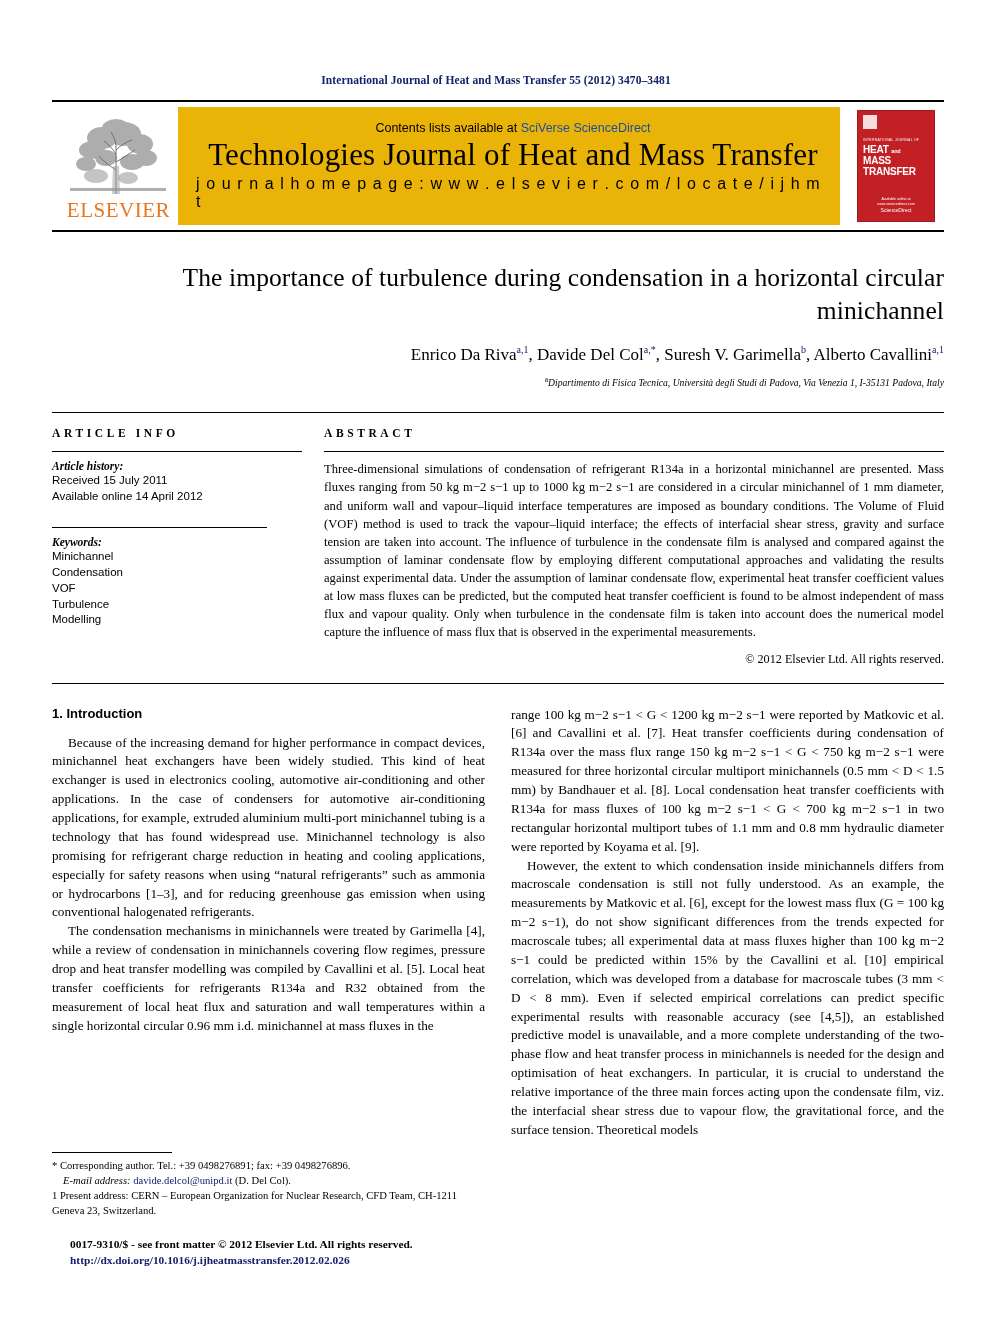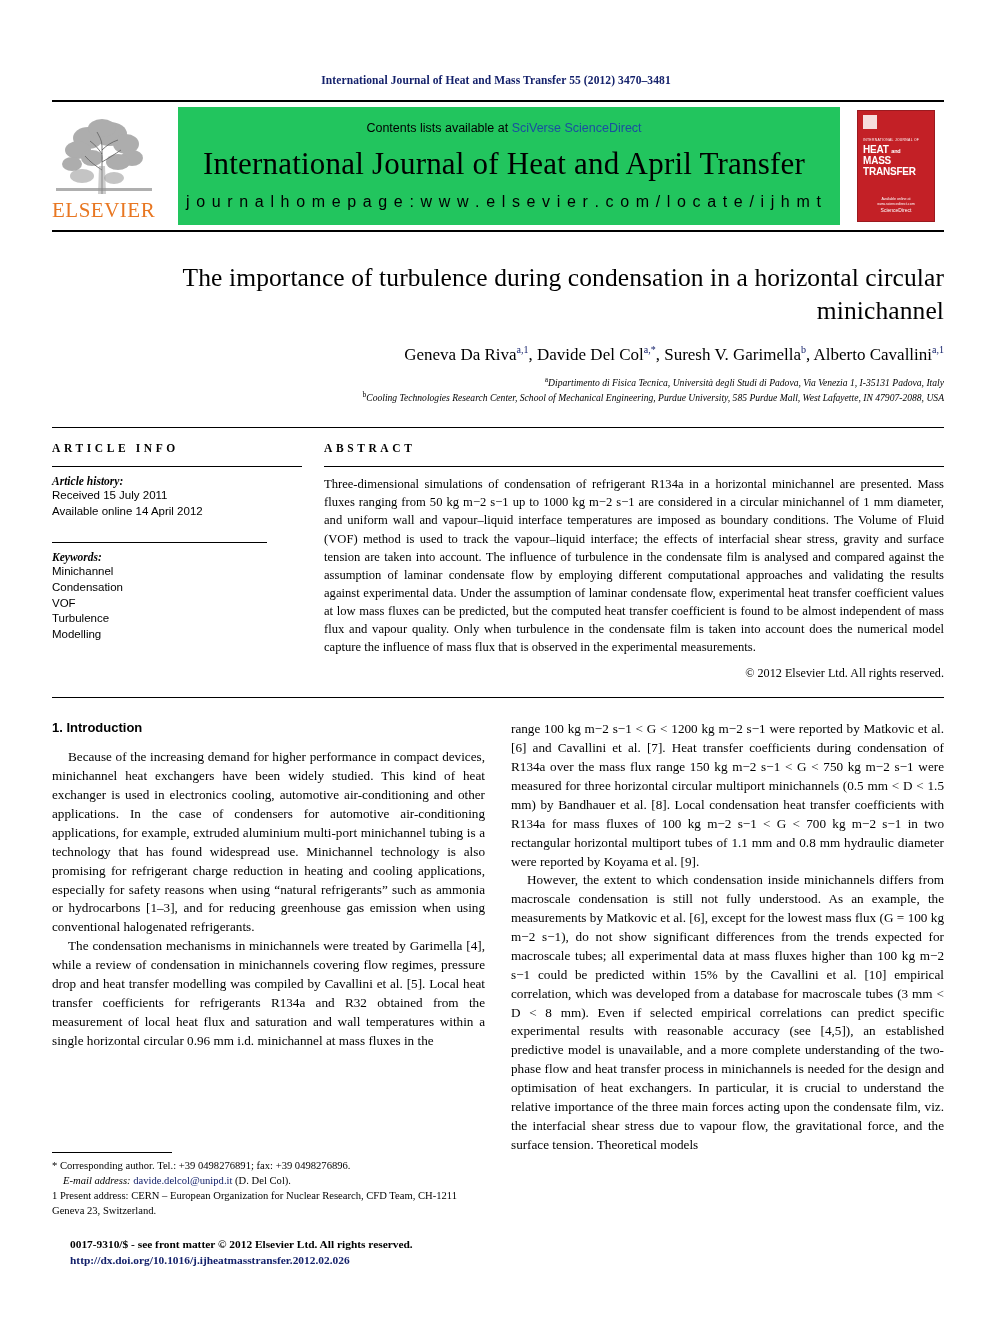--- a/index.html
+++ b/index.html
@@ -50,21 +50,21 @@
     width: 100%;
     align-items: stretch;
     padding: 5px 0 5px 0;
     box-sizing: border-box;
   }
   .elsevier-logo {
     width: 118px;
     flex: 0 0 118px;
     display: flex;
     flex-direction: column;
-    align-items: flex-start;
+    align-items: flex-end;
     justify-content: flex-start;
     padding-top: 3px;
     box-sizing: border-box;
   }
   .tree-box {
     width: 104px;
     height: 88px;
     position: relative;
     overflow: hidden;
   }
@@ -72,27 +72,27 @@
     font-family: "Liberation Serif", serif;
     font-size: 21px;
     letter-spacing: 0.5px;
     color: #e87722;
     font-weight: normal;
     line-height: 1;
     margin-top: 2px;
   }
   .contents-band {
     flex: 1 1 auto;
-    background: #22c55e;
+    background: #eab308;
     margin: 0 8px 0 8px;
     display: flex;
     flex-direction: column;
     align-items: center;
     justify-content: space-between;
-    padding: 14px 10px 14px 0;
+    padding: 14px 10px 14px 18px;
     box-sizing: border-box;
   }
   .contents-line {
     font-family: "Liberation Sans", sans-serif;
     font-size: 12.5px;
     color: #000;
   }
   .contents-line .sd {
     color: #1a4fa0;
   }
@@ -359,21 +359,21 @@
             <path d="M46 84 L54 84 L53 56 L47 56 Z" fill="#9a9a9a" opacity="0.5"></path>
           </svg>
         </div>
         <div class="elsevier-word">ELSEVIER</div>
       </div>
 
       <div class="contents-band">
         <div class="contents-line">
           <span>Contents lists available at </span><span class="sd">SciVerse ScienceDirect</span>
         </div>
-        <div class="journal-title">International Journal of Heat and April Transfer</div>
+        <div class="journal-title">Technologies Journal of Heat and Mass Transfer</div>
         <div class="homepage-line">j o u r n a l   h o m e p a g e :   w w w . e l s e v i e r . c o m / l o c a t e / i j h m t</div>
       </div>
 
       <div class="cover-thumb">
         <div class="cover-card">
           <div class="cover-elsevier-mark"></div>
           <div class="cover-sub">INTERNATIONAL JOURNAL OF</div>
           <div class="cover-main">
             <span>HEAT</span>
             <span class="sm">and</span>
@@ -387,29 +387,28 @@
         </div>
       </div>
 
     </div>
   </div>
 
   <div class="title-block">
     <h1 class="paper-title">The importance of turbulence during condensation in a horizontal circular minichannel</h1>
 
     <div class="authors">
-      <span><span>Geneva Da Riva</span><sup>a,1</sup></span>,
+      <span><span>Enrico Da Riva</span><sup>a,1</sup></span>,
       <span><span>Davide Del Col</span><sup>a,*</sup></span>,
       <span><span>Suresh V. Garimella</span><sup>b</sup></span>,
       <span><span>Alberto Cavallini</span><sup>a,1</sup></span>
     </div>
 
     <div class="affil">
       <div><sup>a</sup><span>Dipartimento di Fisica Tecnica, Università degli Studi di Padova, Via Venezia 1, I-35131 Padova, Italy</span></div>
-      <div><sup>b</sup><span>Cooling Technologies Research Center, School of Mechanical Engineering, Purdue University, 585 Purdue Mall, West Lafayette, IN 47907-2088, USA</span></div>
     </div>
   </div>
 
   <div class="info-abstract">
 
     <div class="col-info">
       <div class="sec-head">ARTICLE INFO</div>
       <div class="rule-thin"></div>
       <div class="info-label">Article history:</div>
       <div class="info-line">Received 15 July 2011</div>

